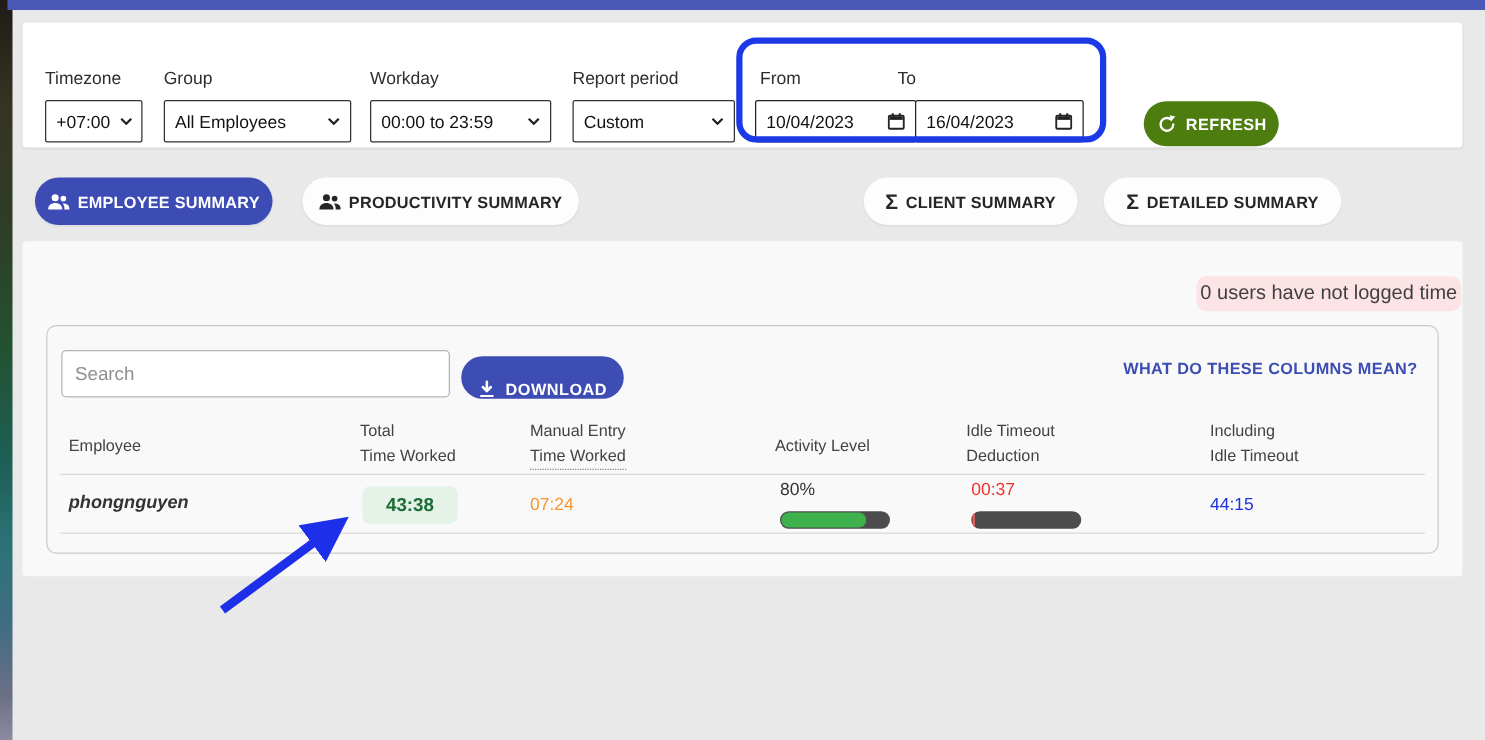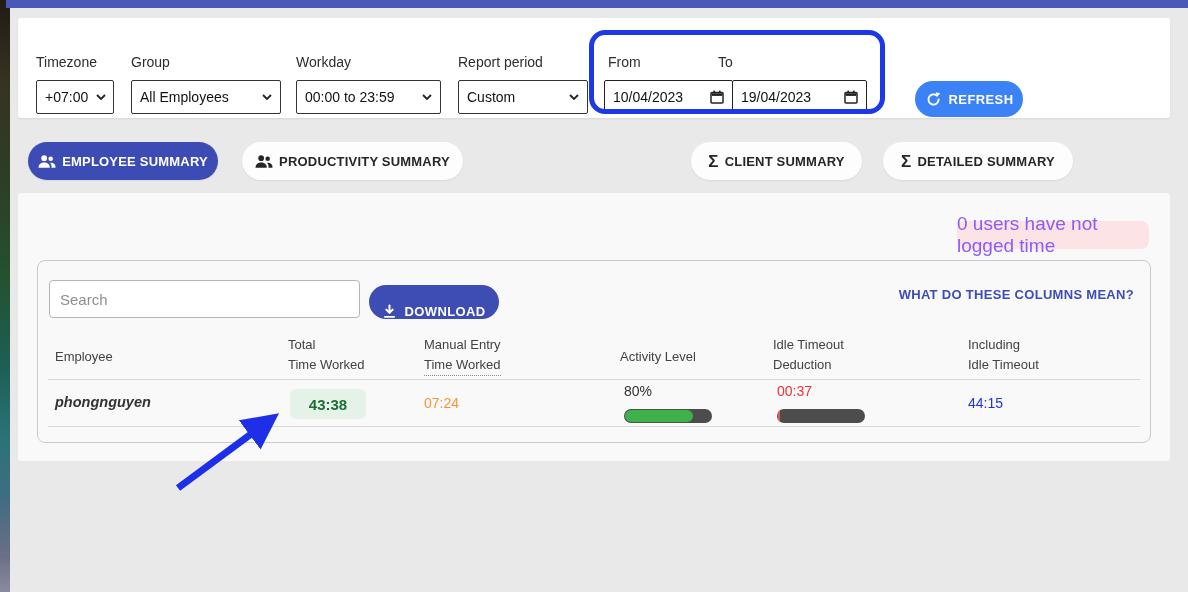--- a/index.html
+++ b/index.html
@@ -15,21 +15,21 @@
   .filter-card { position:absolute; left:18px; top:18px; width:1152px; height:100px;
     background:#ffffff; border-radius:3px; box-shadow:0 1px 2px rgba(0,0,0,.08); }
   .f-label { position:absolute; top:36px; font-size:14px; color:#2d2d2d; }
   .selectbox, .datebox { position:absolute; top:62px; height:34px; background:#fff;
     border:1px solid #333; border-radius:2px; display:flex; align-items:center;
     padding:0 8px; font-size:14px; color:#111; cursor:pointer; }
   .selectbox .sel-text { flex:1; white-space:nowrap; }
   .chev { margin-left:8px; flex:none; }
   .datebox { border-color:#222; justify-content:space-between; }
   .refresh-btn { position:absolute; left:897px; top:63px; width:108px; height:36px;
-    background:#3b82f6; color:#fff; border:none; border-radius:18px; font-size:13px;
+    background:#4d7c0f; color:#fff; border:none; border-radius:18px; font-size:13px;
     font-weight:bold; letter-spacing:.4px; display:flex; align-items:center; justify-content:center;
     gap:7px; cursor:pointer; font-family:inherit; }
 
   
   .annotation-rect { position:absolute; left:589px; top:30px; width:296px; height:84px;
     border:5px solid #1c39e8; border-radius:16px; pointer-events:none; }
 
   
   .tab { position:absolute; top:142px; height:38px; border-radius:19px; display:flex;
     align-items:center; justify-content:center; gap:6px; font-size:13px; font-weight:600;
@@ -39,22 +39,22 @@
   .tab-1 { left:28px;  width:190px; }
   .tab-2 { left:242px; width:221px; }
   .tab-3 { left:484px; width:186px; }
   .tab-4 { left:691px; width:171px; }
   .tab-5 { left:883px; width:190px; }
   .sigma-glyph { font-size:17px; font-weight:bold; line-height:1; }
 
   
   .main-panel { position:absolute; left:18px; top:193px; width:1152px; height:268px;
     background:#f9f9f9; border-radius:3px; }
-  .alert-badge { position:absolute; left:939px; top:28px; width:192px; height:28px;
-    background:#fce4e6; color:#8b5cf6; font-size:19px; border-radius:8px;
+  .alert-badge { position:absolute; left:939px; top:28px; width:212px; height:28px;
+    background:#fce4e6; color:#404040; font-size:16px; border-radius:8px;
     display:flex; align-items:center; justify-content:center; }
   .inner-card { position:absolute; left:19px; top:67px; width:1114px; height:183px;
     border:1px solid #cbcbcb; border-radius:8px; }
   .search-input { position:absolute; left:11px; top:19px; width:311px; height:30px;
     border:1px solid #b5b5b5; border-radius:4px; padding:18px 10px; font-size:15px;
     color:#333; font-family:inherit; background:#fff; }
   .search-input::placeholder { color:#8f8f8f; }
   .download-btn { position:absolute; left:331px; top:24px; width:130px; height:34px;
     background:#3e4db4; color:#fff; border:none; border-radius:17px; font-size:13px;
     font-weight:bold; letter-spacing:.4px; display:flex; align-items:flex-end;
@@ -143,21 +143,21 @@
       <svg width="14" height="14" viewBox="0 0 14 14">
           <rect x="1" y="2.6" width="12" height="10.4" rx="1" fill="none" stroke="#222" stroke-width="1.5"></rect>
           <rect x="1.8" y="3.3" width="10.4" height="2.6" fill="#222"></rect>
           <rect x="3.4" y="0.6" width="1.6" height="2.6" fill="#222"></rect>
           <rect x="9" y="0.6" width="1.6" height="2.6" fill="#222"></rect>
         </svg>
     </div>
 
     <span class="f-label" style="left:700px">To</span>
     <div class="datebox" style="left:714px;width:135px">
-      <span>19/04/2023</span>
+      <span>16/04/2023</span>
       <svg width="14" height="14" viewBox="0 0 14 14">
           <rect x="1" y="2.6" width="12" height="10.4" rx="1" fill="none" stroke="#222" stroke-width="1.5"></rect>
           <rect x="1.8" y="3.3" width="10.4" height="2.6" fill="#222"></rect>
           <rect x="3.4" y="0.6" width="1.6" height="2.6" fill="#222"></rect>
           <rect x="9" y="0.6" width="1.6" height="2.6" fill="#222"></rect>
         </svg>
     </div>
 
     <button class="refresh-btn">
       <svg width="17" height="17" viewBox="0 0 20 20">

